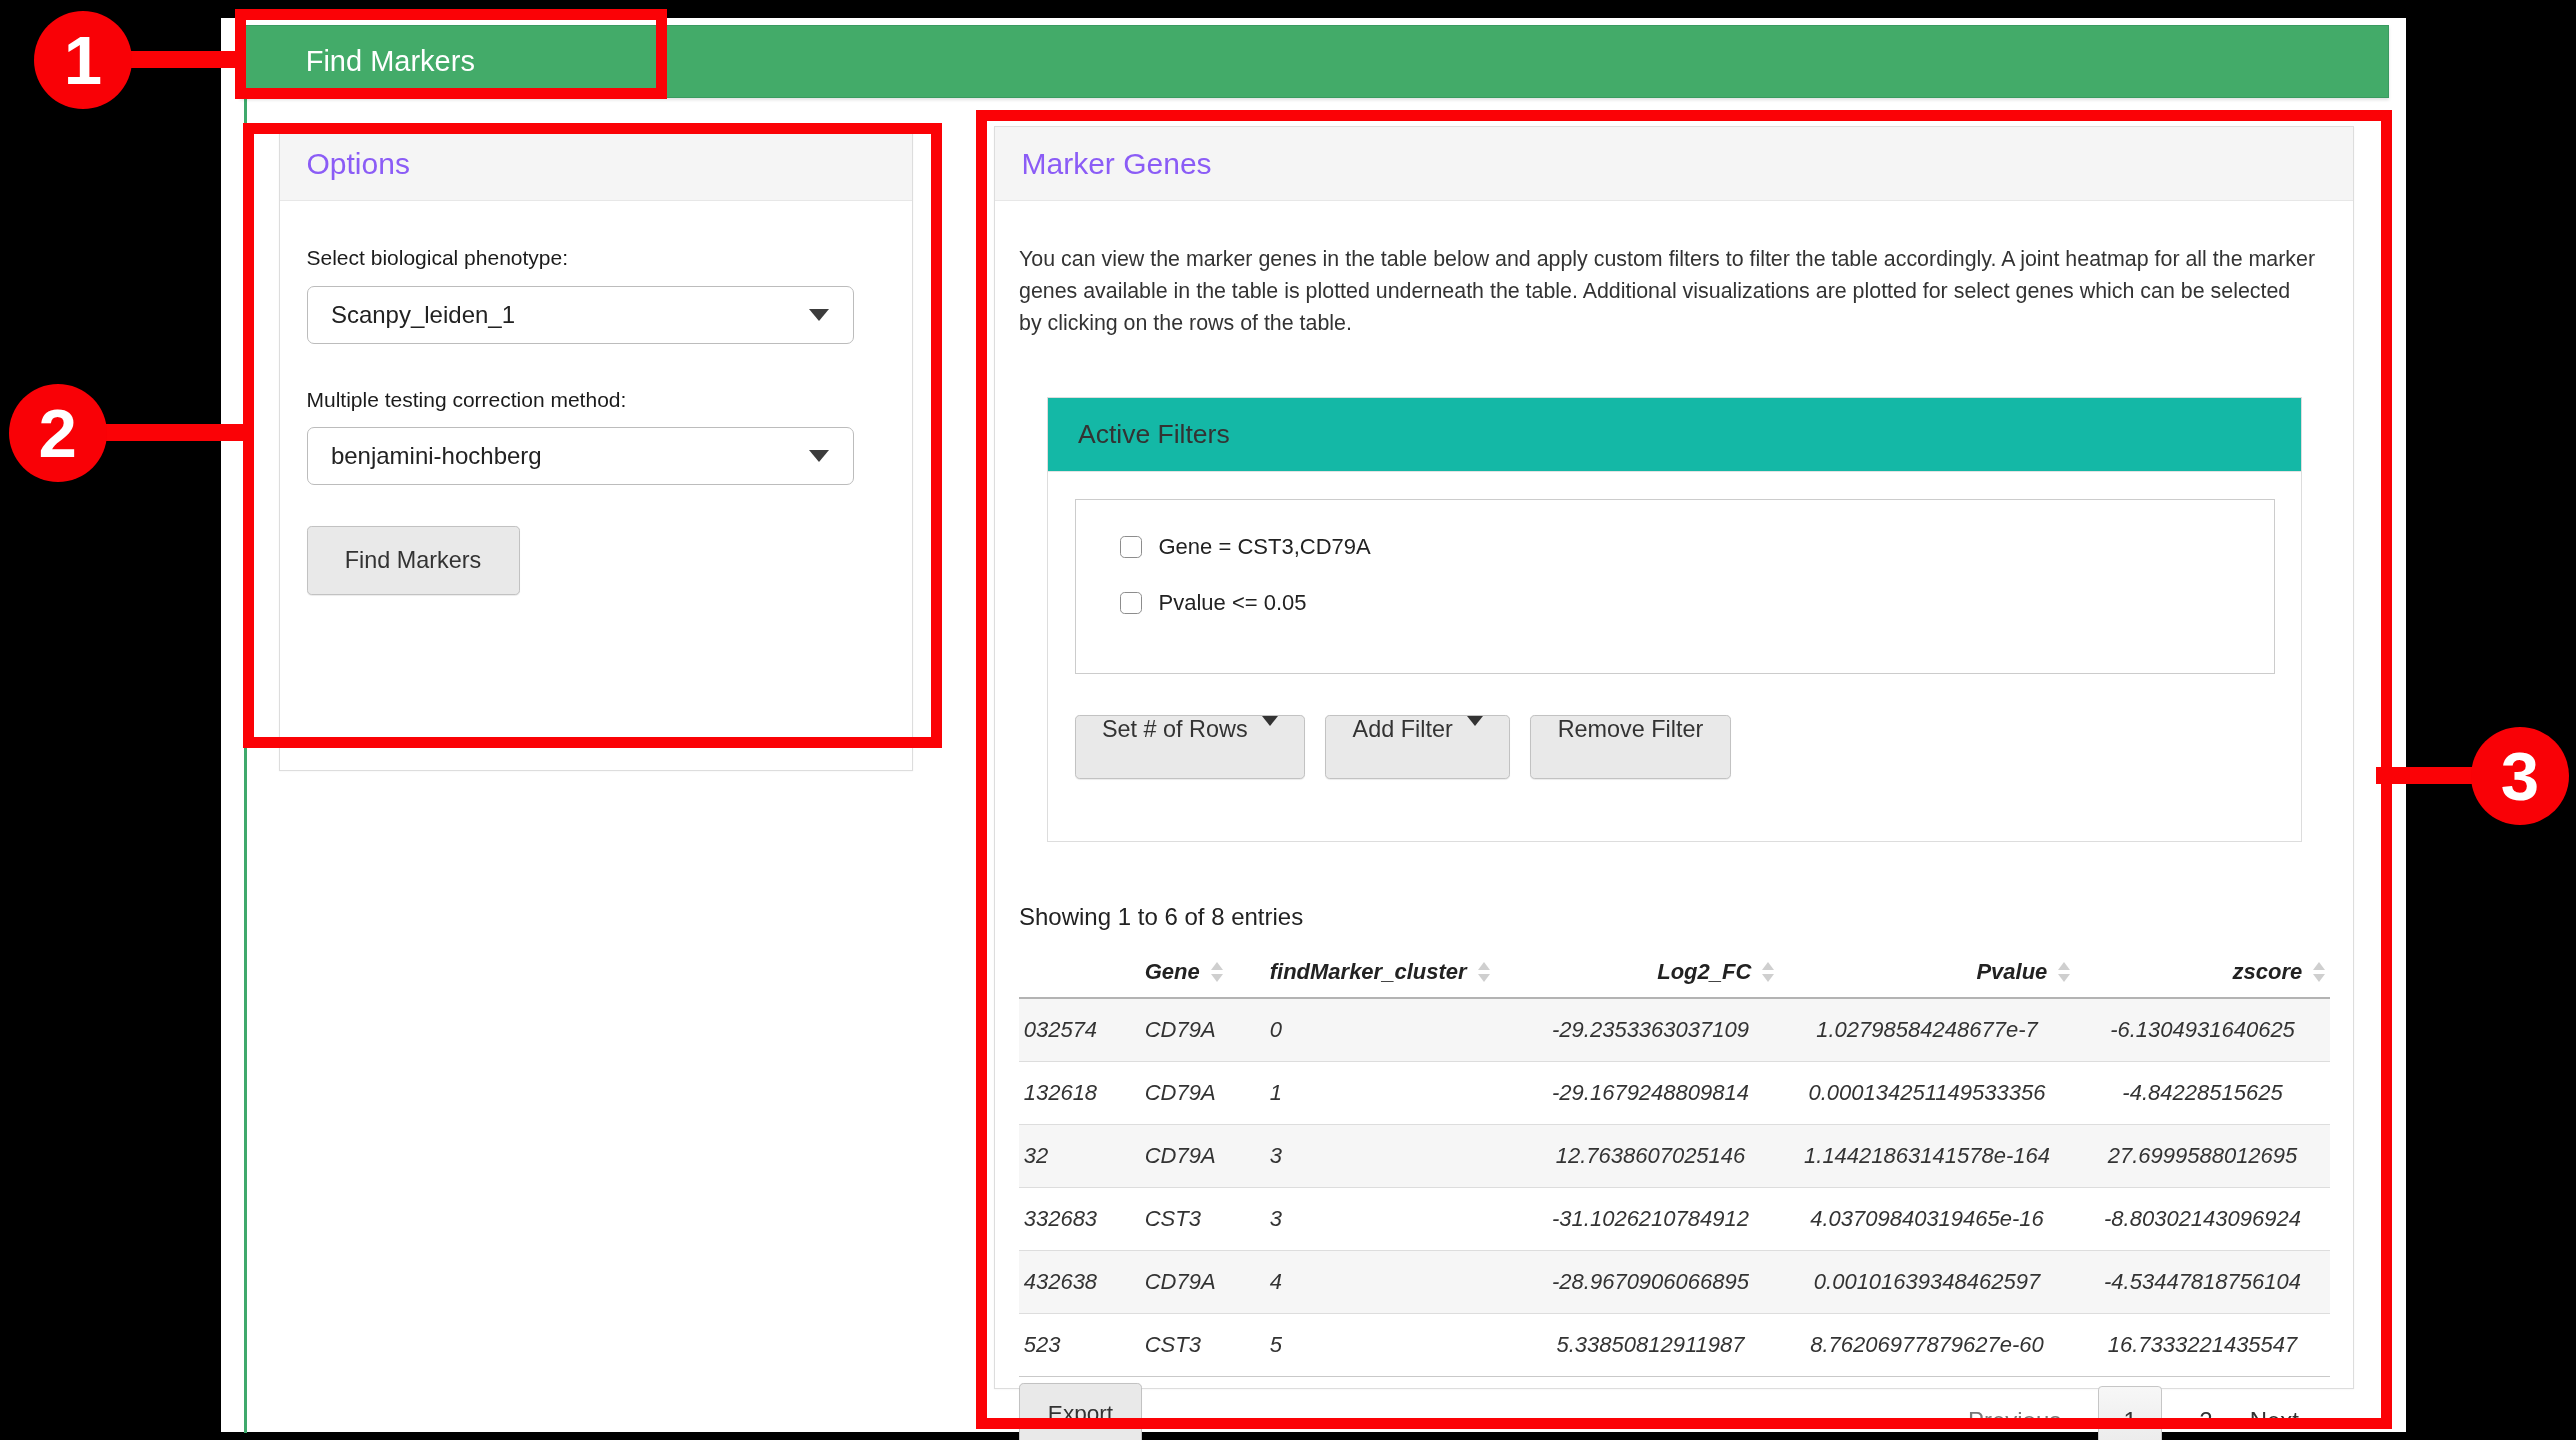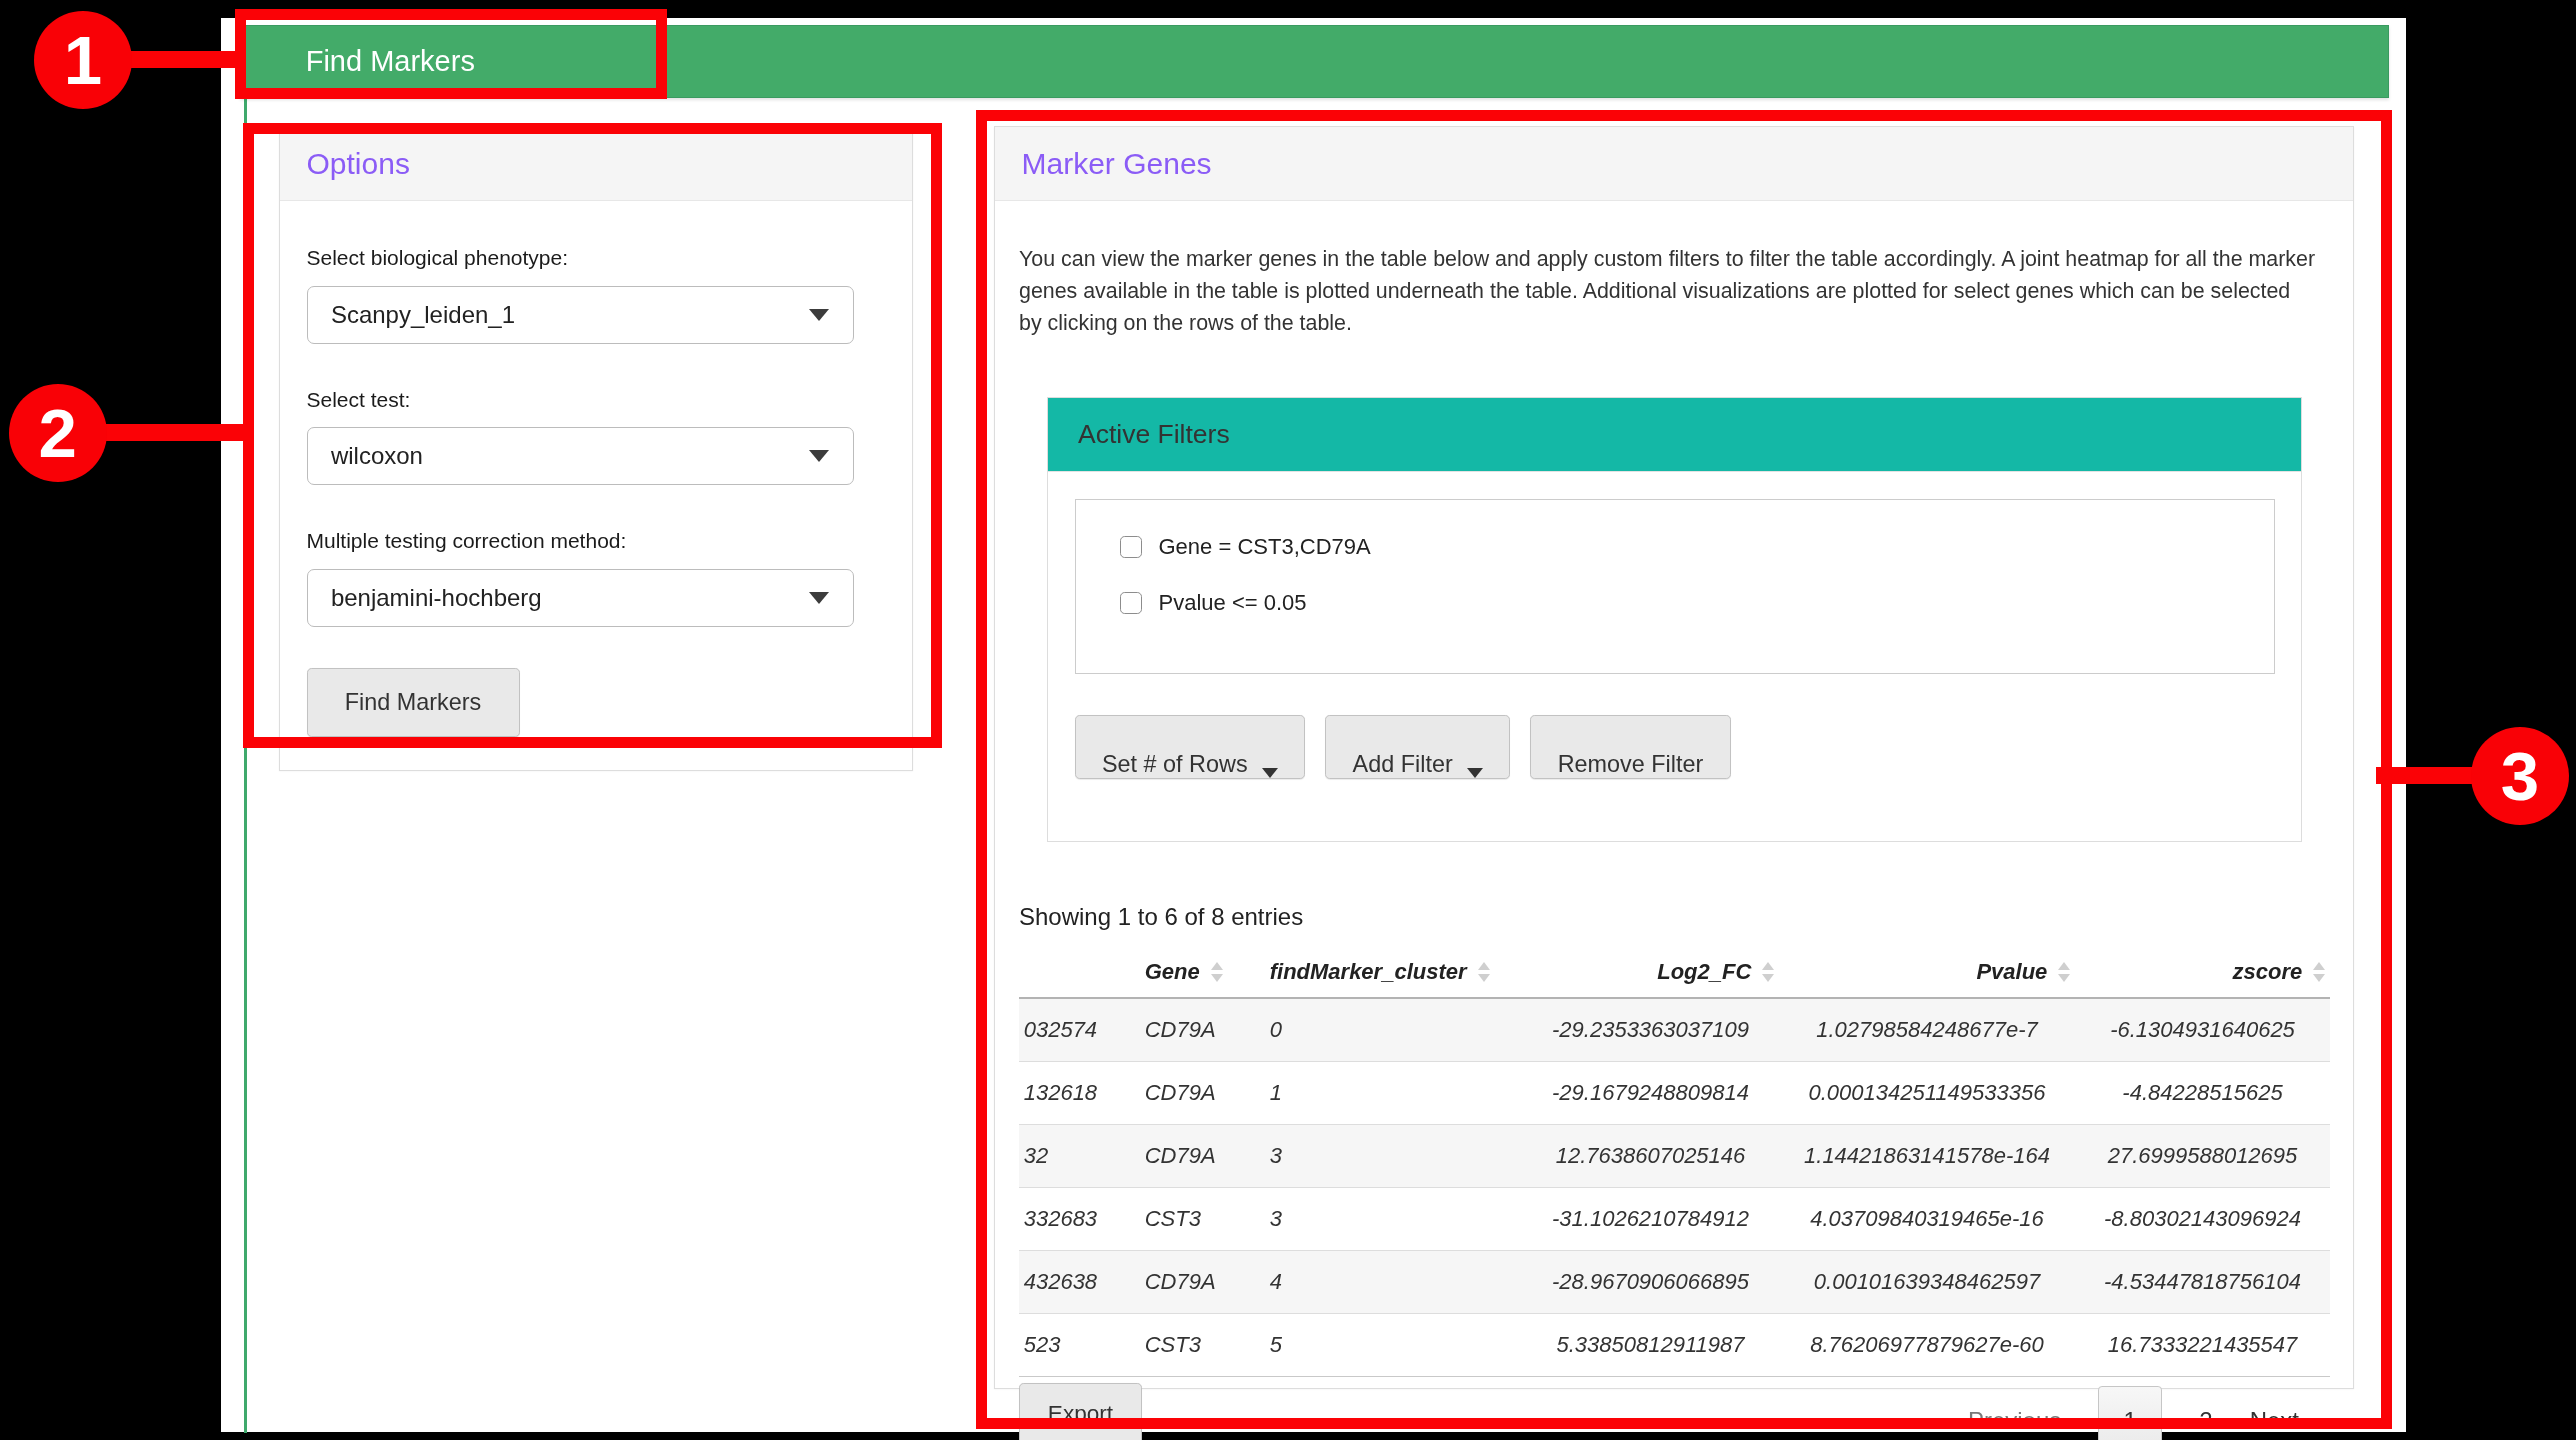--- a/index.html
+++ b/index.html
@@ -59,21 +59,21 @@
   .filters-box{margin-left:28px;width:1255px;border:0.8px solid #ddd;box-sizing:border-box;}
   .filters-heading{
     height:73px;background:#14b8a6;border-bottom:0.8px solid #e3e3e3;
     display:flex;align-items:center;padding-left:30px;font-size:26.5px;color:#333;
   }
   .filters-body{padding:26.5px;}
   .filters-list{border:0.8px solid #ccc;height:175px;box-sizing:border-box;padding:34px 0 0 44px;}
   .filter-row{display:flex;align-items:center;gap:17px;font-size:22px;color:#222;margin-bottom:30px;cursor:pointer;}
   .cb{width:22px;height:22px;border:1.6px solid #8d8d8d;border-radius:4.7px;background:#fff;box-sizing:border-box;flex:0 0 auto;}
   .filters-buttons{margin-top:41px;display:flex;gap:20px;padding-bottom:36px;}
-  .filters-buttons .btn{height:64px;padding:0 26.5px;display:flex;align-items:flex-end;gap:14px;font-size:23.4px;cursor:pointer;}
+  .filters-buttons .btn{height:64px;padding:0 26.5px;display:flex;align-items:flex-start;gap:14px;font-size:23.4px;cursor:pointer;}
   .caret-down{width:0;height:0;border-left:8.6px solid transparent;border-right:8.6px solid transparent;border-top:10px solid #333;}
 
   .showing{margin-top:61px;font-size:24px;color:#222;}
 
   table.markers{border-collapse:collapse;width:1311px;margin-top:15.6px;table-layout:fixed;font-style:italic;}
   table.markers thead tr{border-bottom:2.3px solid #b3b3b3;}
   table.markers th{font-size:22px;font-weight:bold;color:#222;height:50px;padding:0 4.7px;}
   .hcell{display:flex;align-items:center;gap:11px;}
   th.num .hcell{justify-content:flex-end;}
   .sort-icons{display:flex;flex-direction:column;gap:3.9px;}
@@ -128,27 +128,20 @@
     </div>
 
     <section class="panel options-panel">
       <div class="panel-heading">Options</div>
       <div class="options-body">
         <div id="options-fields">
             <div class="form-group">
               <label>Select biological phenotype:</label>
               <div class="select">
                 <span>Scanpy_leiden_1</span>
-                <span class="select-caret"></span>
-              </div>
-            </div>
-            <div class="form-group">
-              <label>Select test:</label>
-              <div class="select">
-                <span>wilcoxon</span>
                 <span class="select-caret"></span>
               </div>
             </div>
             <div class="form-group">
               <label>Multiple testing correction method:</label>
               <div class="select">
                 <span>benjamini-hochberg</span>
                 <span class="select-caret"></span>
               </div>
             </div>

